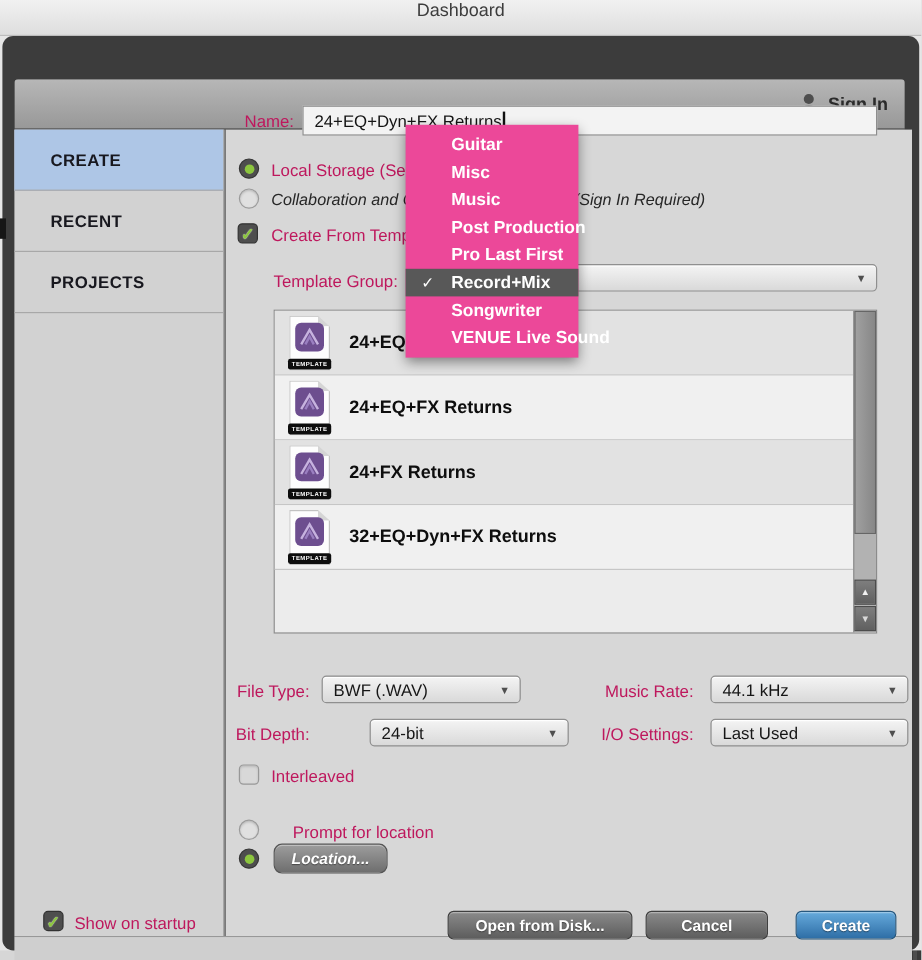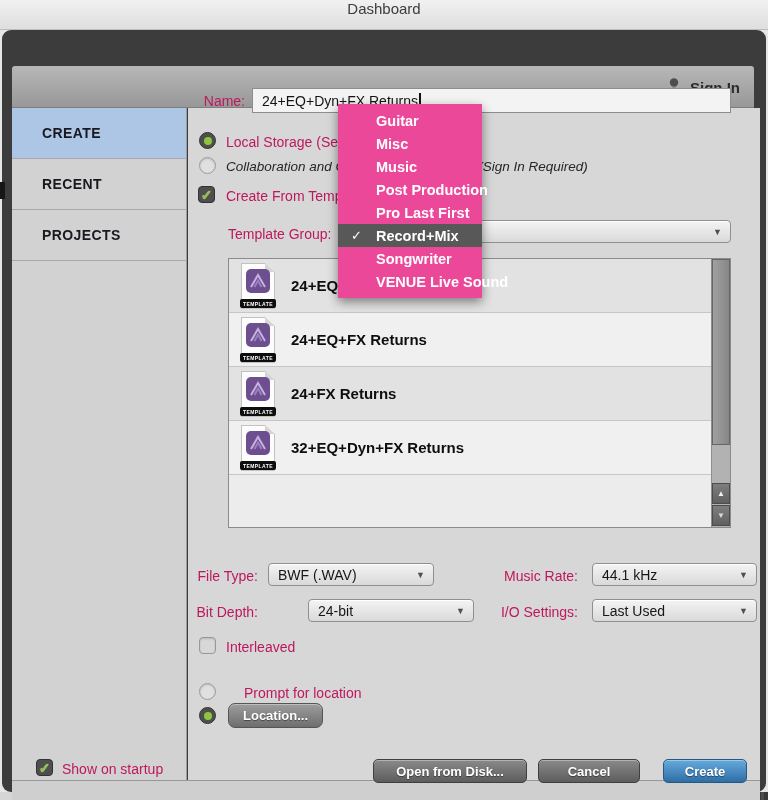--- a/index.html
+++ b/index.html
@@ -94,21 +94,21 @@
   .sbtn.up { bottom:23px; color:#f2f2f2; }
   .sbtn.down { bottom:1px; color:#d9d9d9; }
 
   
   .btn { position:absolute; height:24px; border-radius:5px; display:flex; align-items:center; justify-content:center;
     font-size:13px; font-weight:bold; color:#fff; text-shadow:0 1px 1px rgba(0,0,0,.45);
     box-shadow:inset 0 1px 0 rgba(255,255,255,.35); cursor:default; }
   .btn.dark { background:linear-gradient(#8a8a8a,#5d5d5d); border:1px solid #3f3f3f; }
   .btn.blue { background:linear-gradient(#66aadc,#2e6ea6); border:1px solid #27587f; }
   .btn.small { height:25px; border-radius:7px; font-size:13px;
-    background:linear-gradient(#9d9d9d,#6e6e6e); border:1px solid #555; }
+    background:linear-gradient(#9d9d9d,#6e6e6e); border:1px solid #555;font-style:italic; }
 
   
   .menu { position:absolute; left:338px; top:104px; width:144px; padding:5px 0;
     background:#ec4899; box-shadow:0 4px 10px rgba(0,0,0,.45); z-index:50; }
   .mi { position:relative; height:23px; display:flex; align-items:center; padding-left:38px;
     color:#fff; font-size:14.5px; font-weight:600; white-space:nowrap; }
   .mi.sel { background:#585858; }
   .mi .mcheck { position:absolute; left:13px; font-size:13px; font-weight:400; }
 </style>
 </head>

